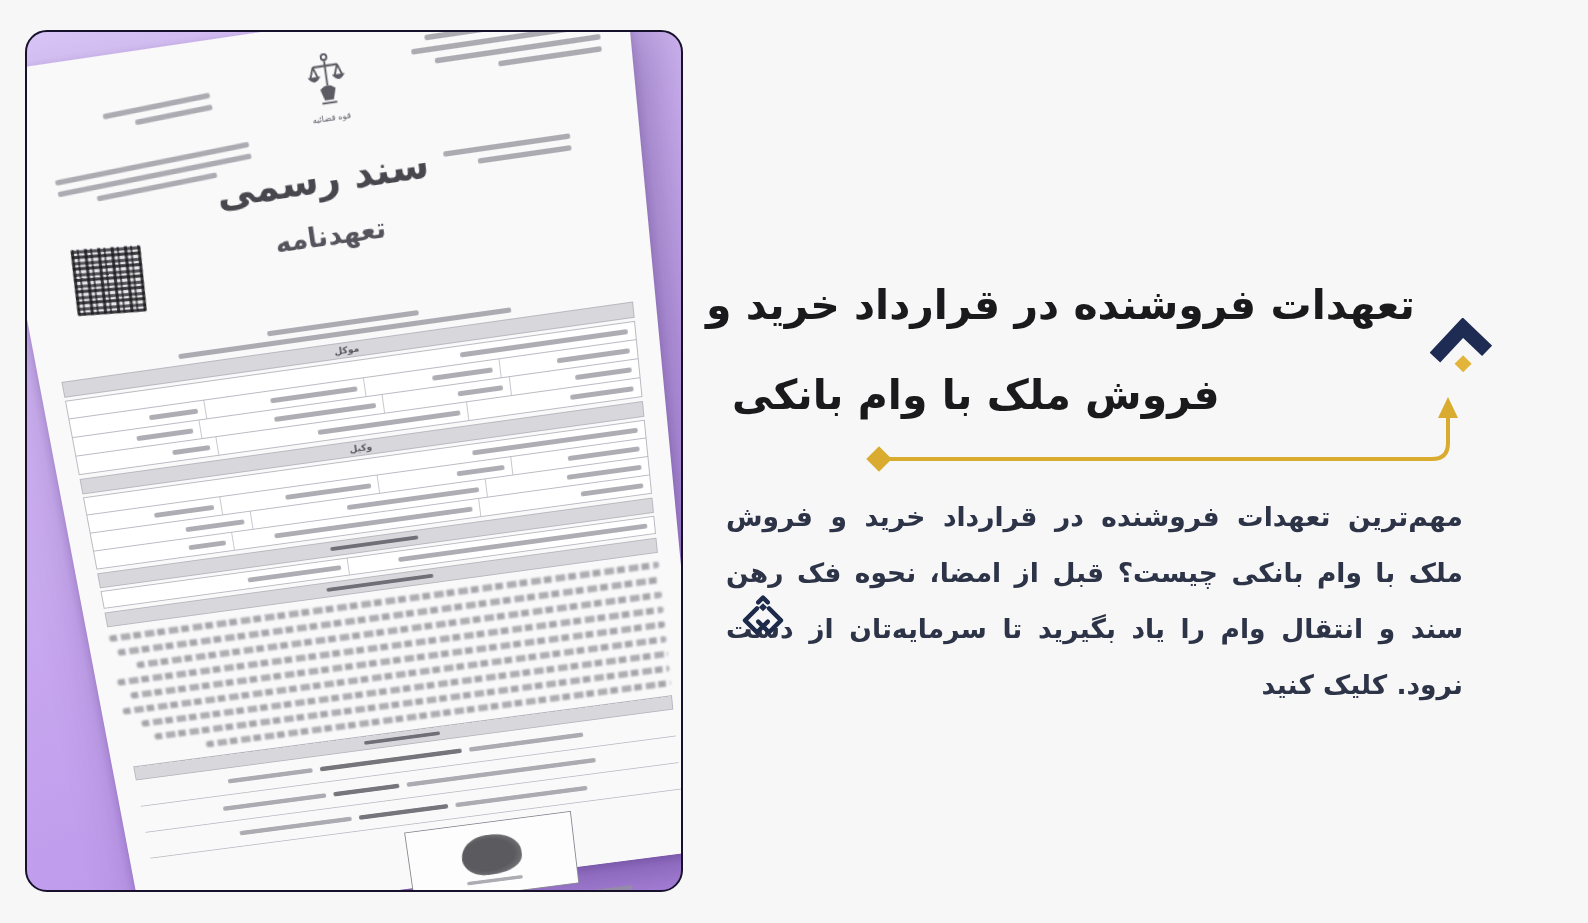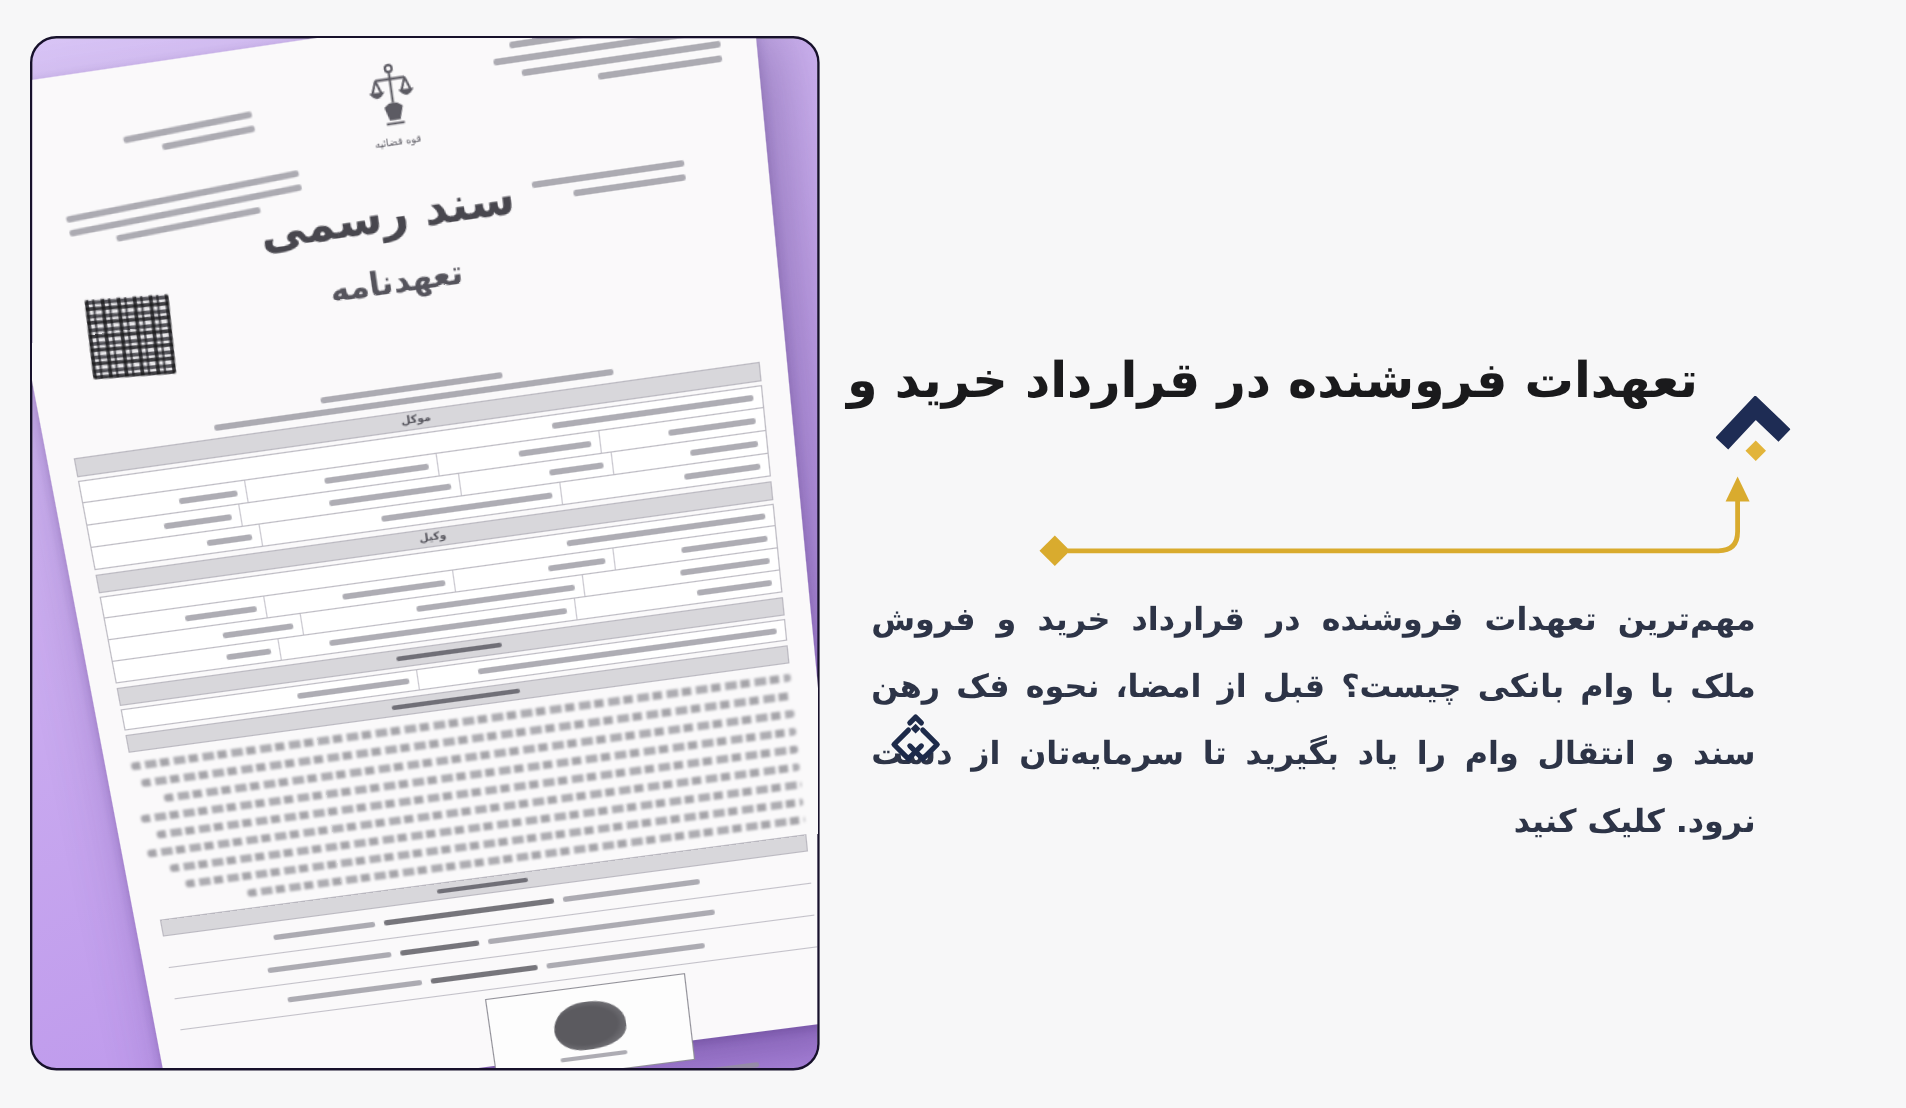--- a/index.html
+++ b/index.html
@@ -65,21 +65,21 @@
   .payrow { height:30px; border-bottom:1px solid #c2c0c8; display:flex; align-items:center; justify-content:center; gap:8px; }
   .fingerrow { position:relative; height:100px; }
   .fingerbox { position:absolute; right:118px; top:8px; width:178px; height:84px;
                border:1.5px solid #8f8e96; background:#fdfdfd; display:flex; flex-direction:column; align-items:center; justify-content:center; gap:5px; }
   .fingerprint { width:64px; height:46px; background:radial-gradient(ellipse at 45% 50%, #3f3e44 0 55%, #5a595f 75%, transparent 78%);
                  border-radius:48% 52% 55% 45%/60% 55% 45% 50%; filter:blur(.6px); opacity:.85; }
   .watermark { position:absolute; left:-44px; bottom:-6px; font-size:46px; font-weight:bold;
                color:rgba(142,140,152,.38); letter-spacing:2px; direction:ltr; filter:blur(.5px); }
 
   
-  .article-heading { position:absolute; right:96px; top:272px; width:760px; direction:rtl; text-align:left; }
+  .article-heading { position:absolute; right:96px; top:260px; width:760px; direction:rtl; text-align:left; }
   .article-heading .lines { padding-right:77px; text-align:left; }
   .hline { display:block; height:90px; line-height:90px; font-size:41px; font-weight:800;
            color:#1a1a1c; white-space:nowrap; text-align:left; direction:rtl; }
   .brand-badge { position:absolute; right:0; top:58px; width:62px; height:58px; }
 
   .underline-arrow { position:absolute; left:860px; top:392px; width:608px; height:86px; }
 
   .article-body { position:absolute; left:726px; top:489px; width:737px;
                   direction:rtl; text-align:justify; font-size:26.5px; font-weight:600;
                   line-height:56px; color:#2d3447; }
@@ -296,20 +296,21 @@
 
 <div class="article-heading">
   <span class="brand-badge">
     <svg width="62" height="58" viewBox="0 0 64 60">
       <polyline points="5,41 34,10 59,34" fill="none" stroke="#1e2c54" stroke-width="15" stroke-linejoin="miter"></polyline>
       <rect x="28" y="41" width="12.5" height="12.5" transform="rotate(45 34.2 47.2)" fill="#e2b43a"></rect>
     </svg>
   </span>
   <div class="lines">
     <span class="hline">تعهدات فروشنده در قرارداد خرید و</span>
+    <span class="hline">فروش ملک با وام بانکی</span>
   </div>
 </div>
 
 <svg class="underline-arrow" viewBox="0 0 608 86">
   <g stroke="#d9ab2e" fill="none" stroke-width="4">
     <path d="M30 67 H572 Q588 67 588 51 V24"></path>
   </g>
   <rect x="10" y="58" width="18" height="18" transform="rotate(45 19 67)" fill="#d9ab2e"></rect>
   <polygon points="588,5 578,26 598,26" fill="#d9ab2e"></polygon>
 </svg>

